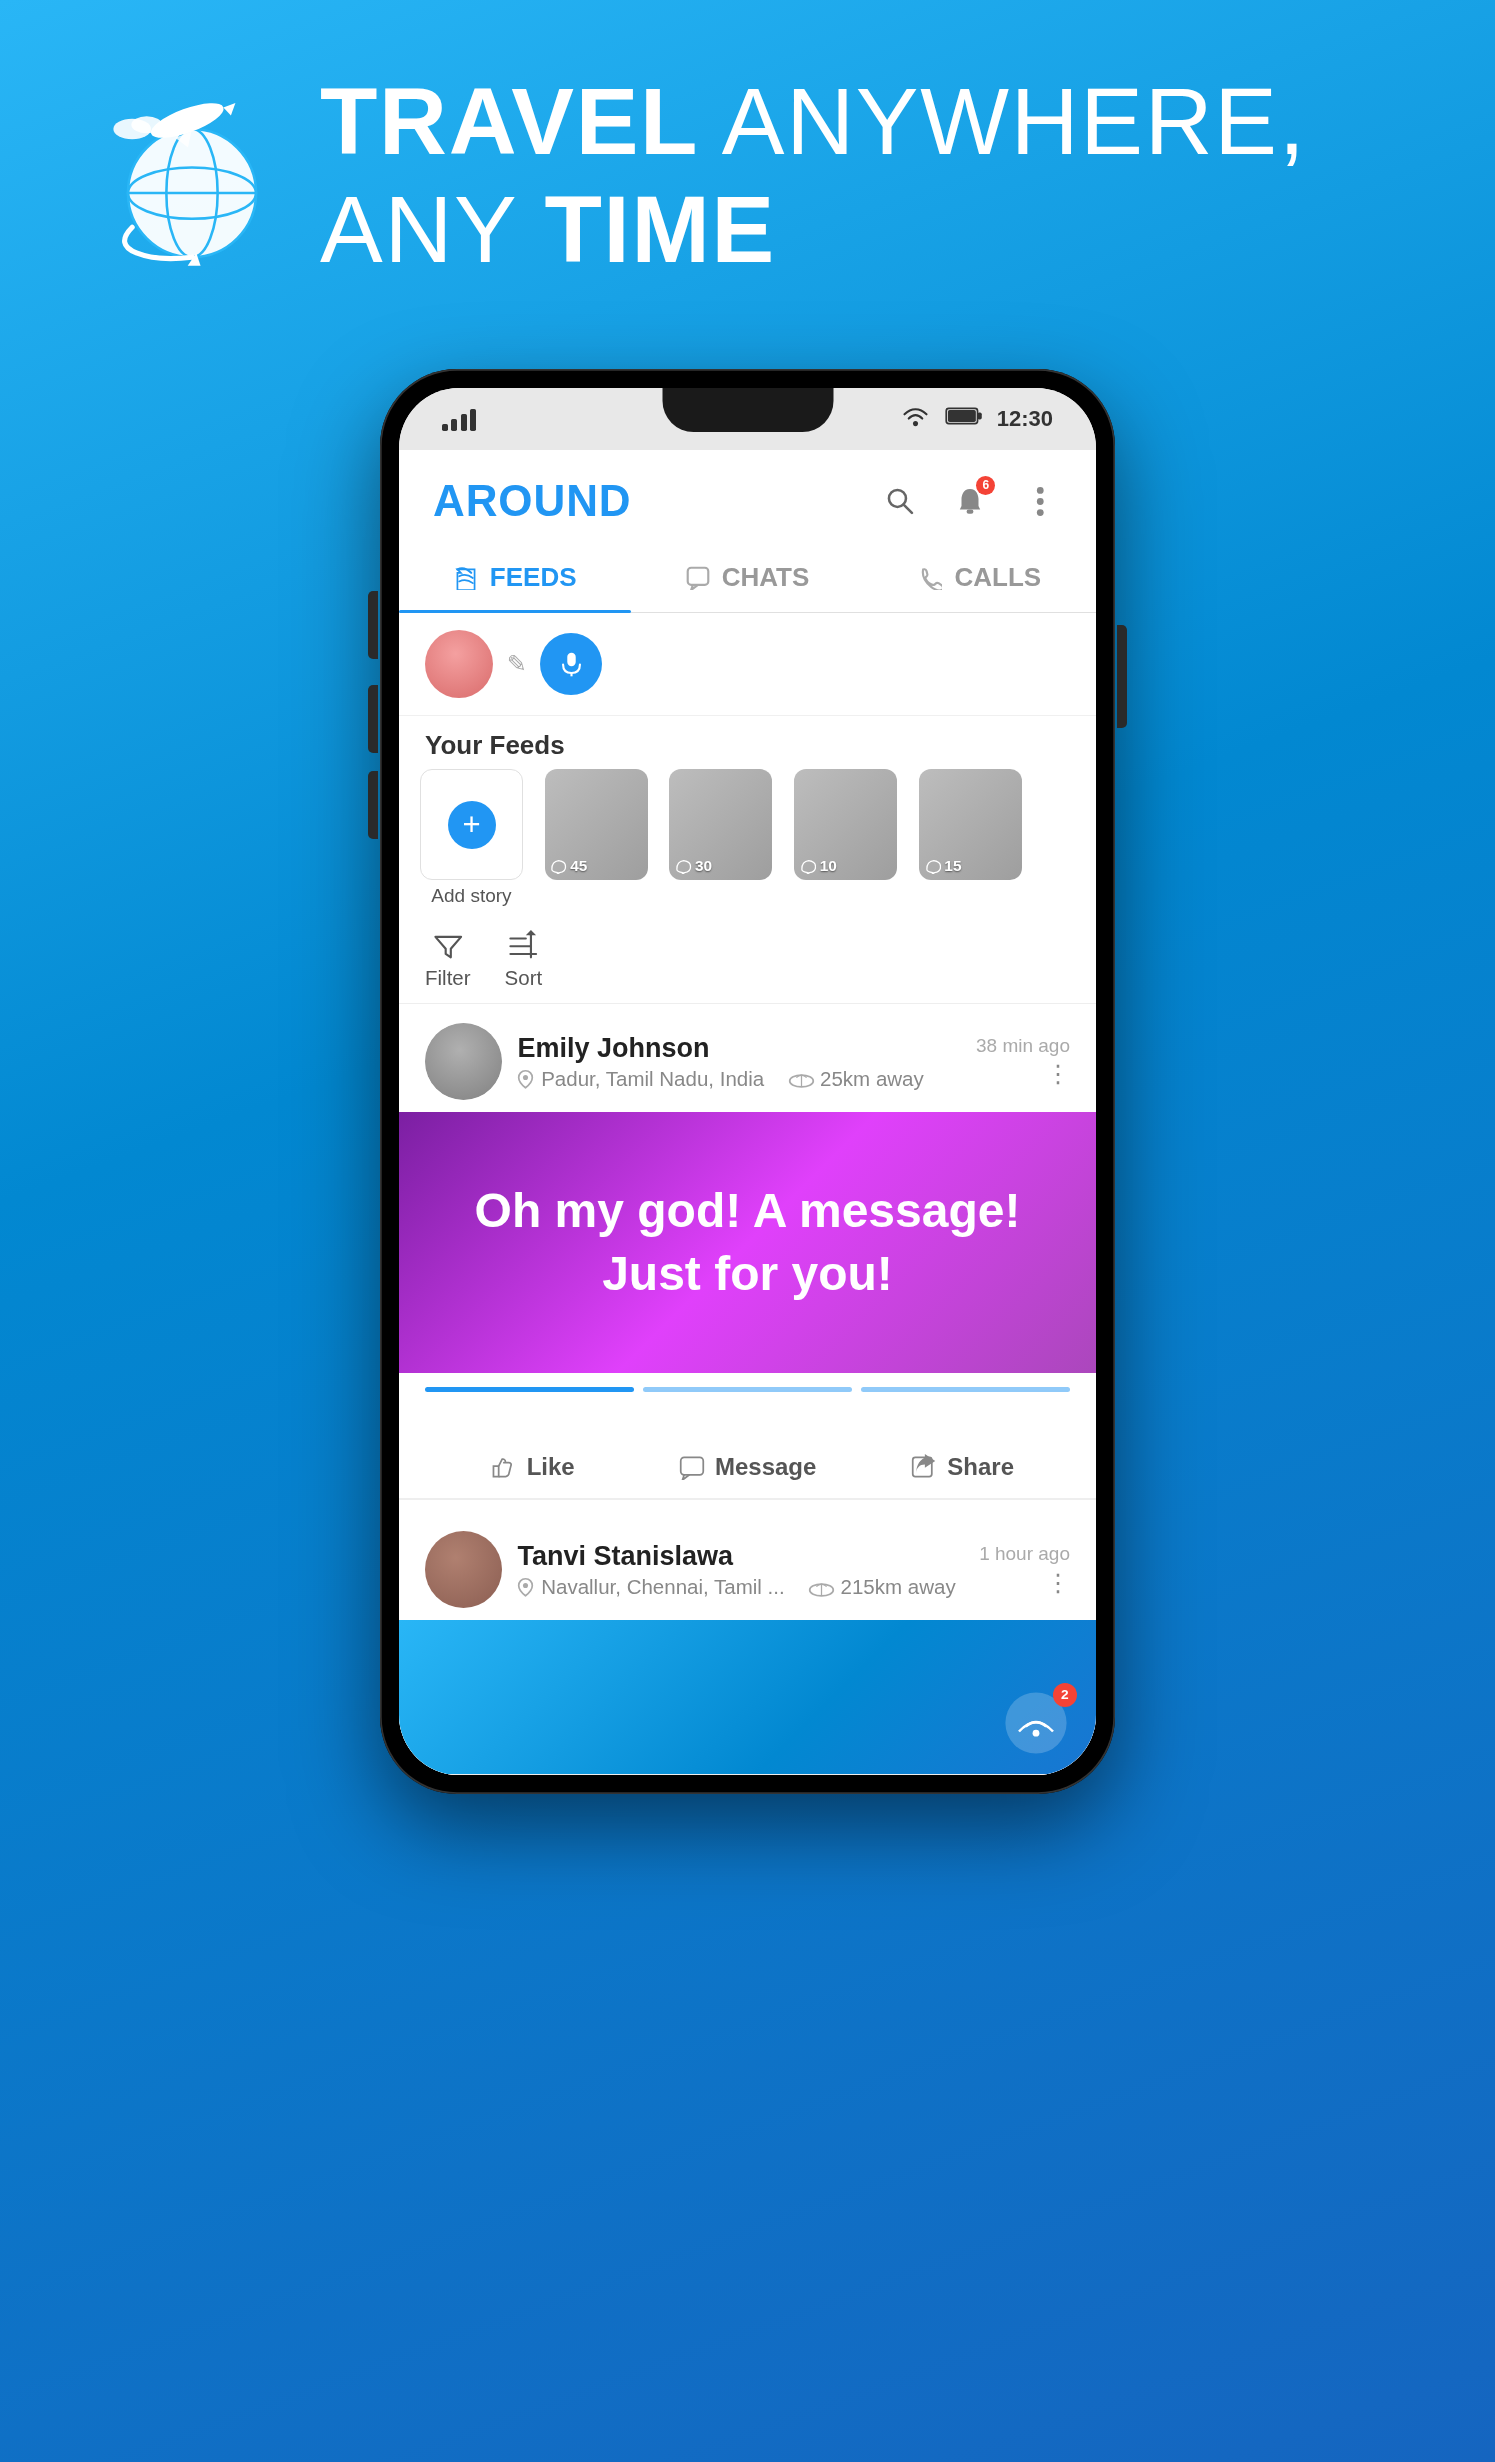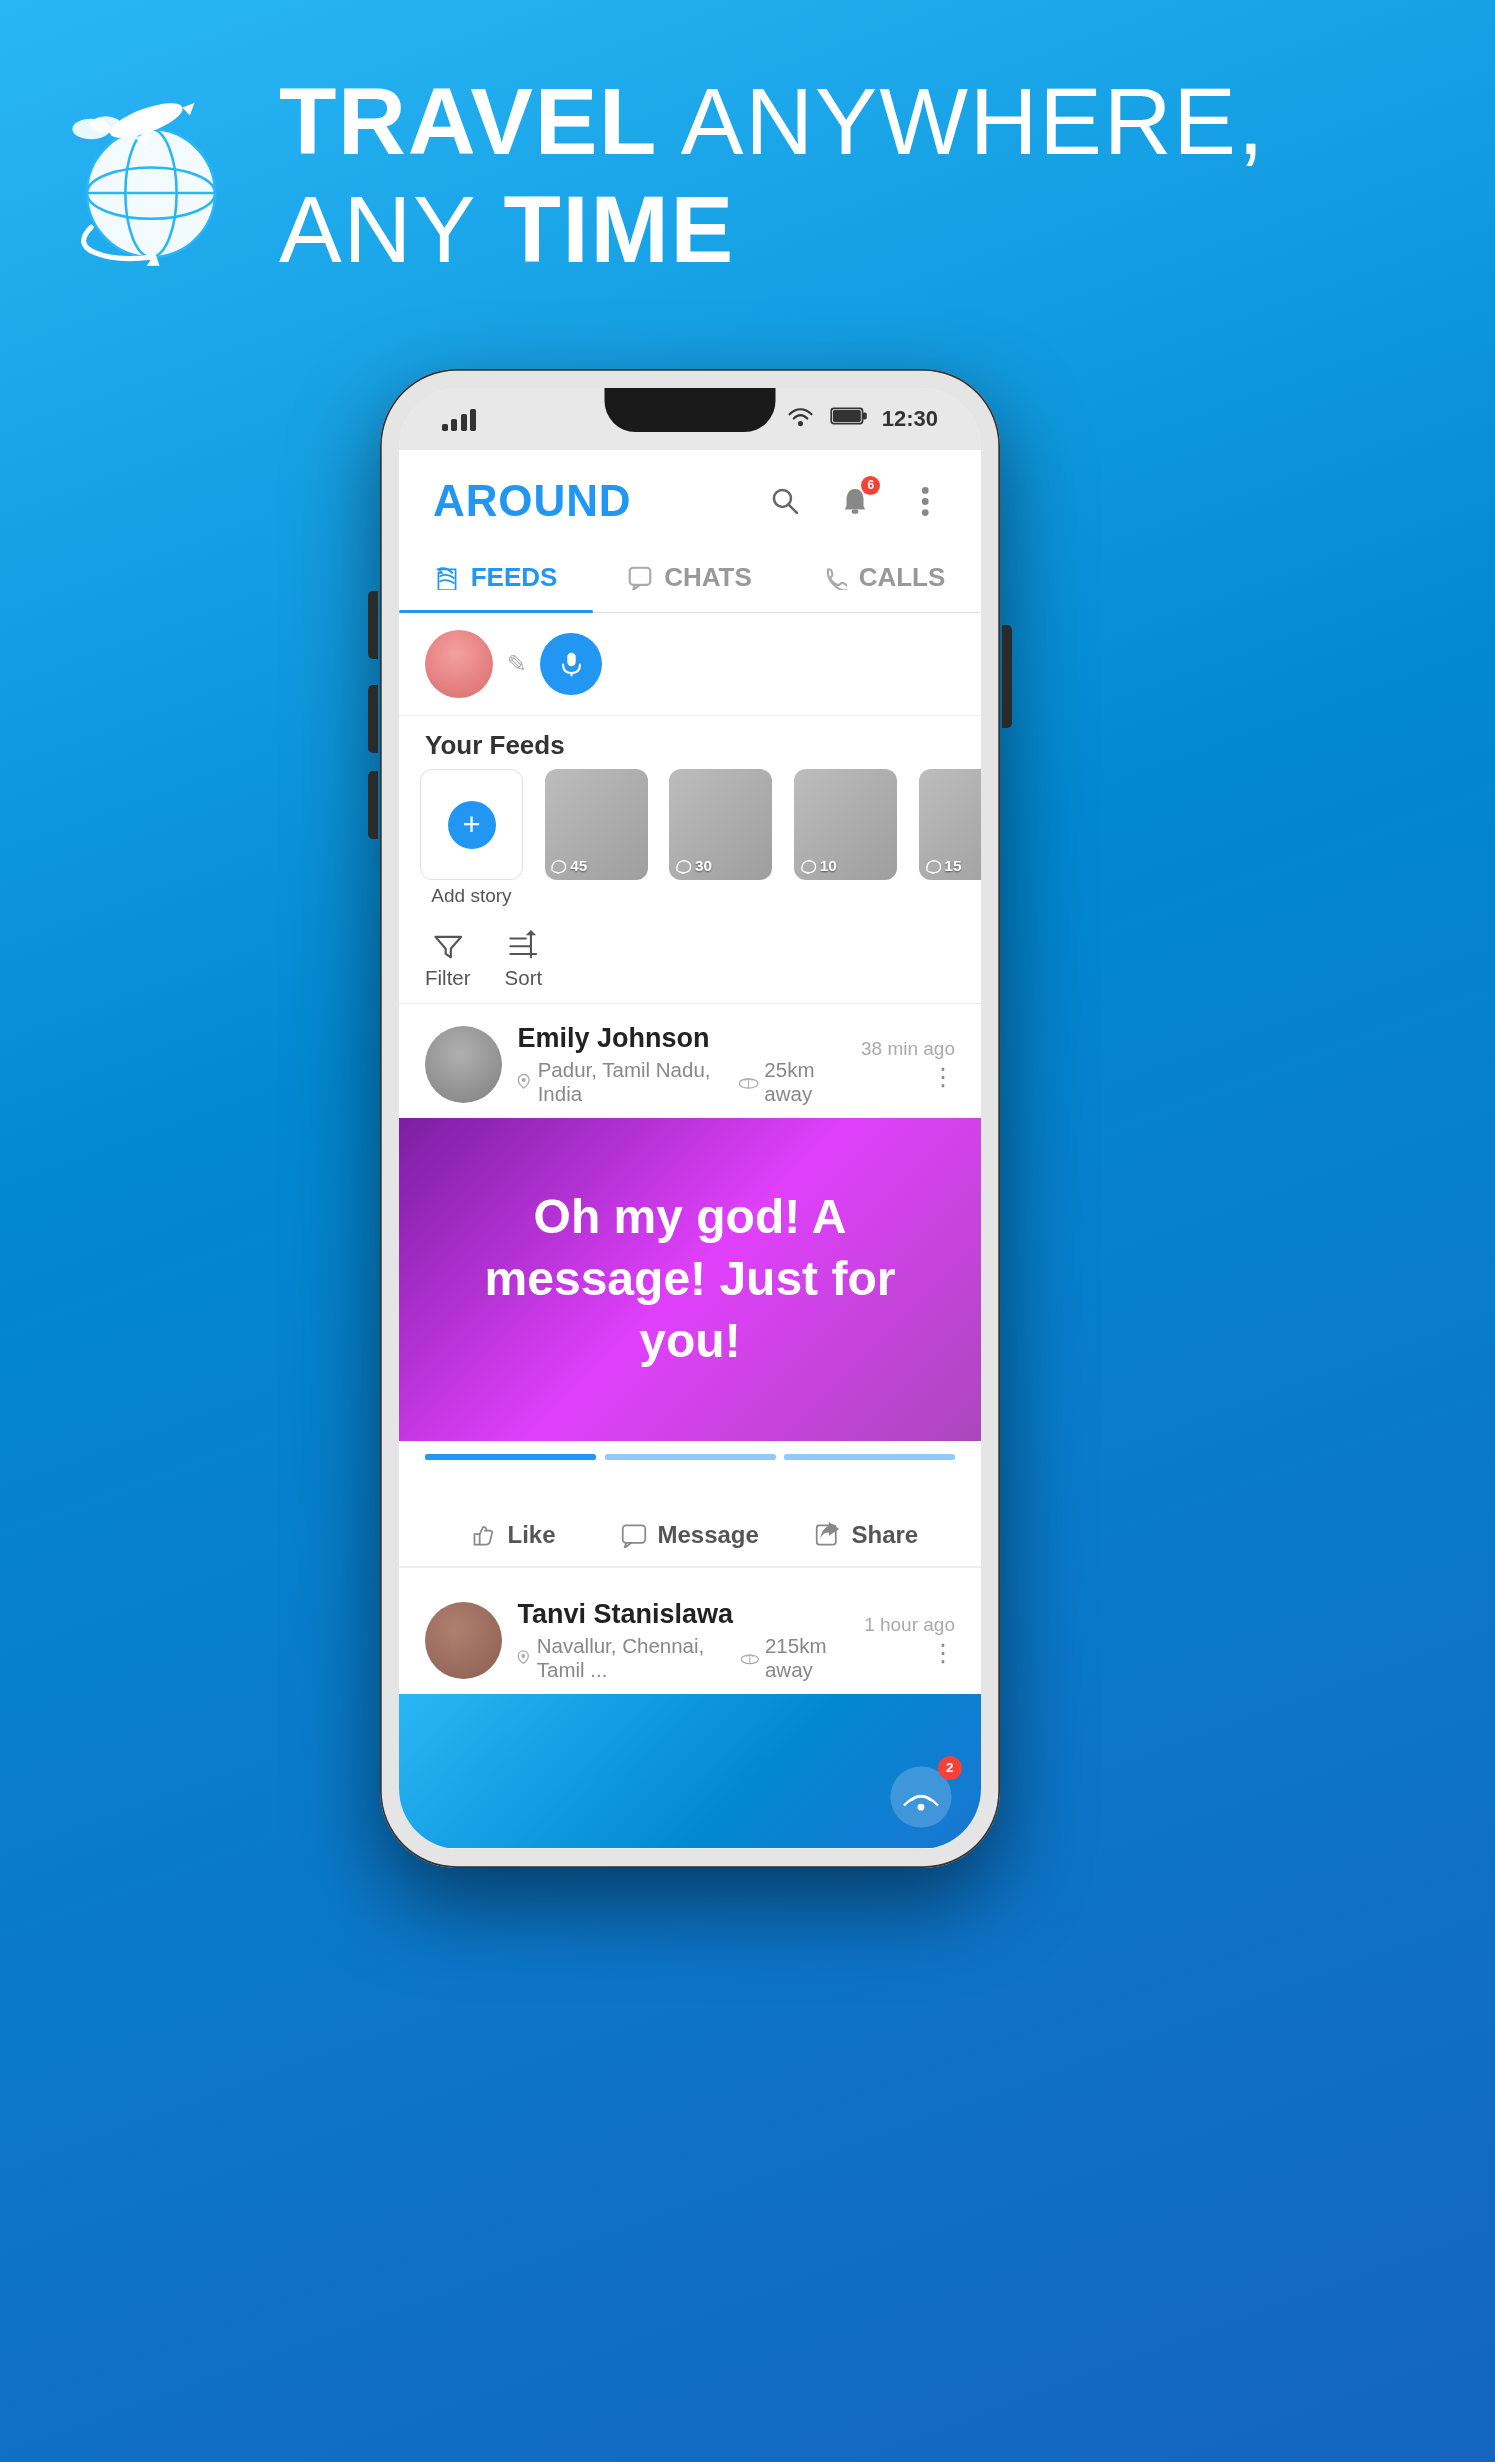--- a/index.html
+++ b/index.html
@@ -10,21 +10,21 @@
       display: flex;
       flex-direction: column;
       align-items: center;
       font-family: 'Segoe UI', Arial, sans-serif;
       overflow: hidden;
     }
 
     
     .top-header {
       width: 100%;
-      padding: 68px 85px 51px 57px;
+      padding: 68px 85px 51px 98px;
       display: flex;
       align-items: center;
       gap: 34px;
     }
     .logo-icon {
       width: 188px;
       height: 188px;
       flex-shrink: 0;
     }
     .header-text {
@@ -38,22 +38,22 @@
       font-weight: 900;
     }
 
     
     .phone-wrapper {
       width: 735px;
       margin-top: 34px;
       position: relative;
     }
     .phone-outer {
-      width: 620px;
-      background: #e5e5e5;
+      width: 735px;
+      background: #000000;
       border-radius: 77px;
       padding: 19px;
       box-shadow: 0 34px 85px rgba(0,0,0,0.5), inset 0 0 0 1.7px #333;
       position: relative;
     }
     .phone-screen {
       background: #f5f5f5;
       border-radius: 60px;
       overflow: hidden;
       position: relative;

